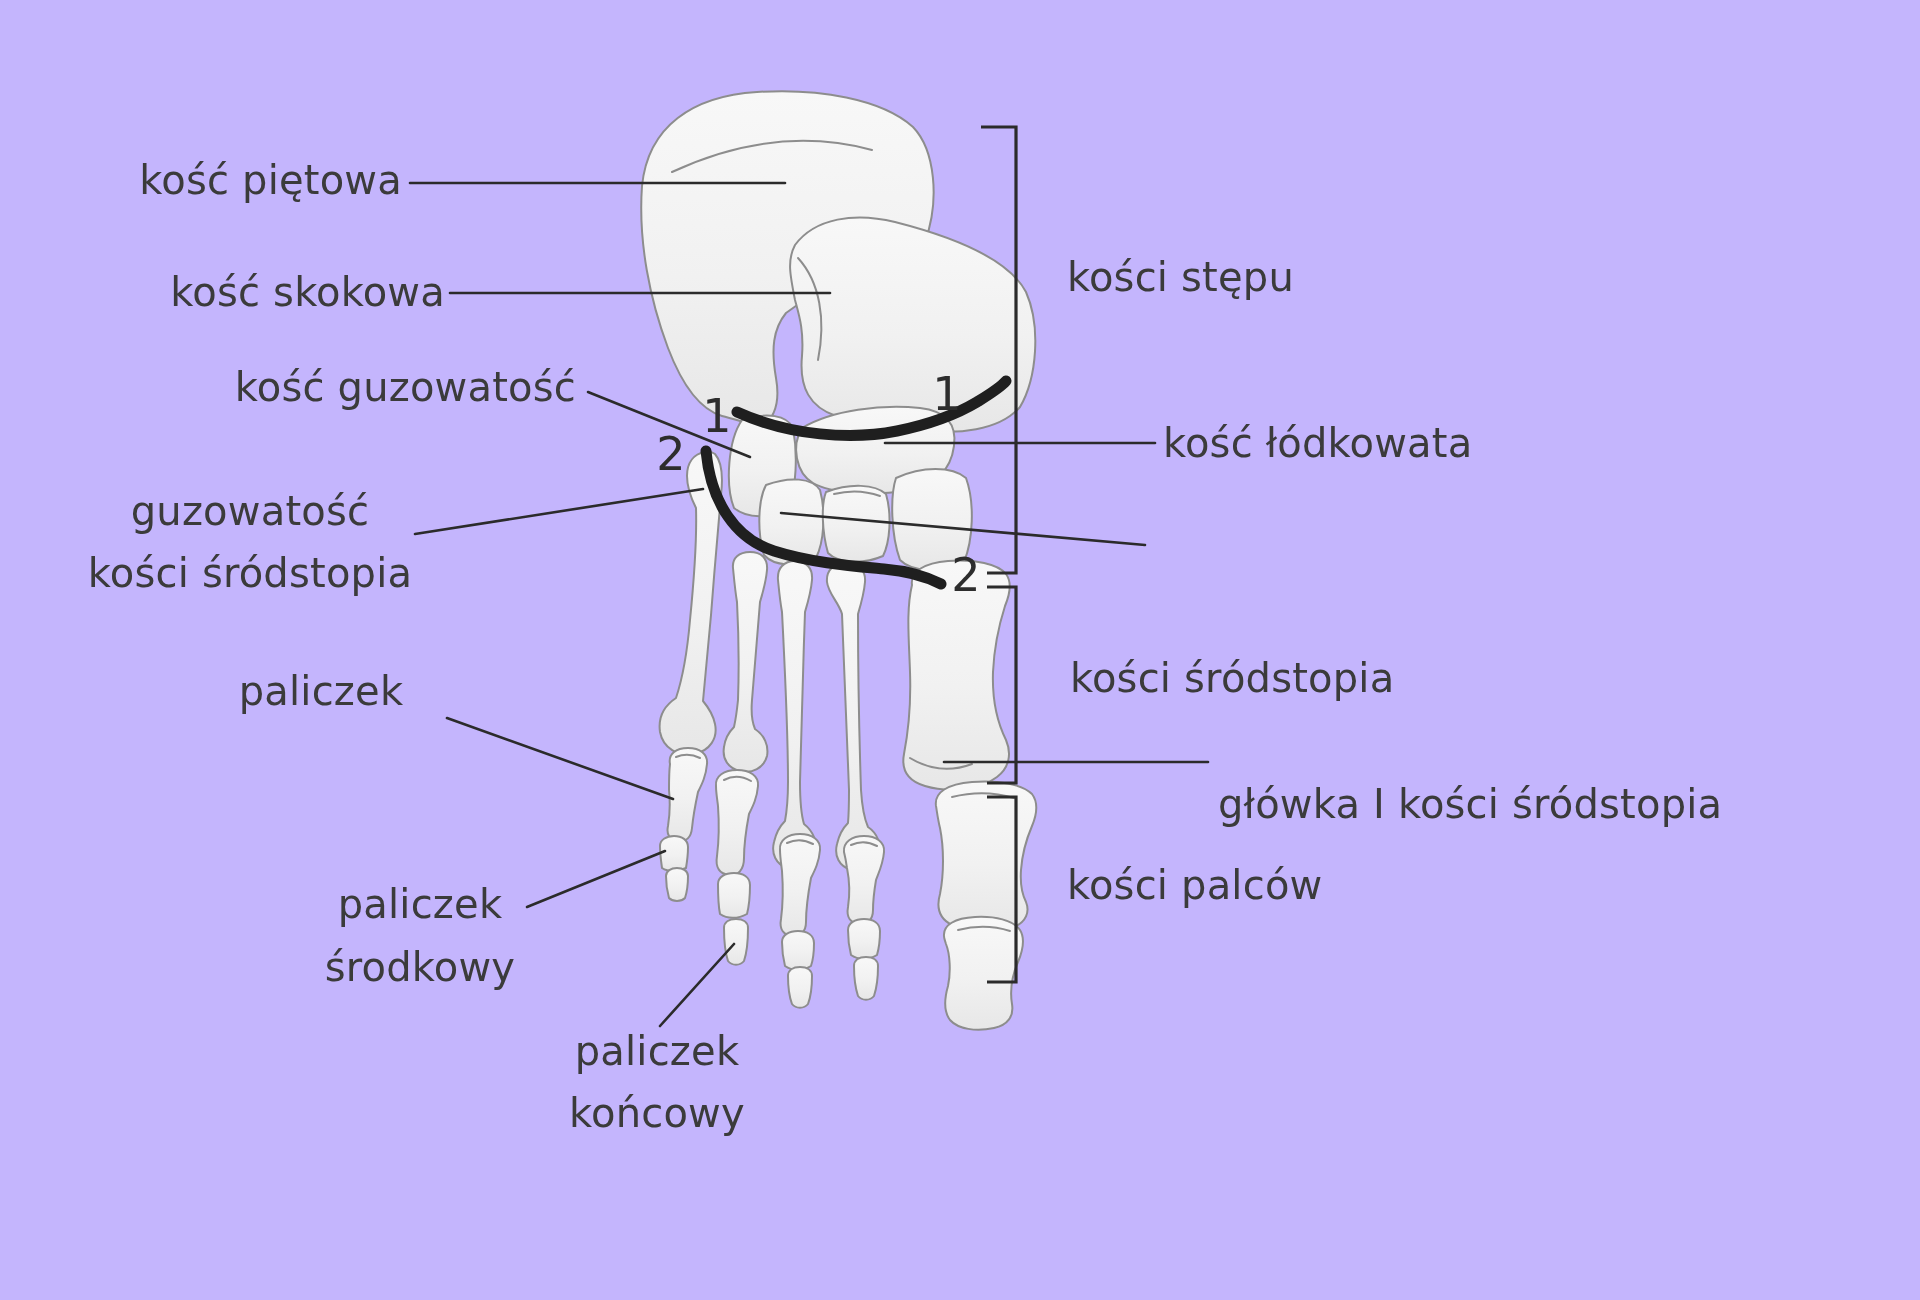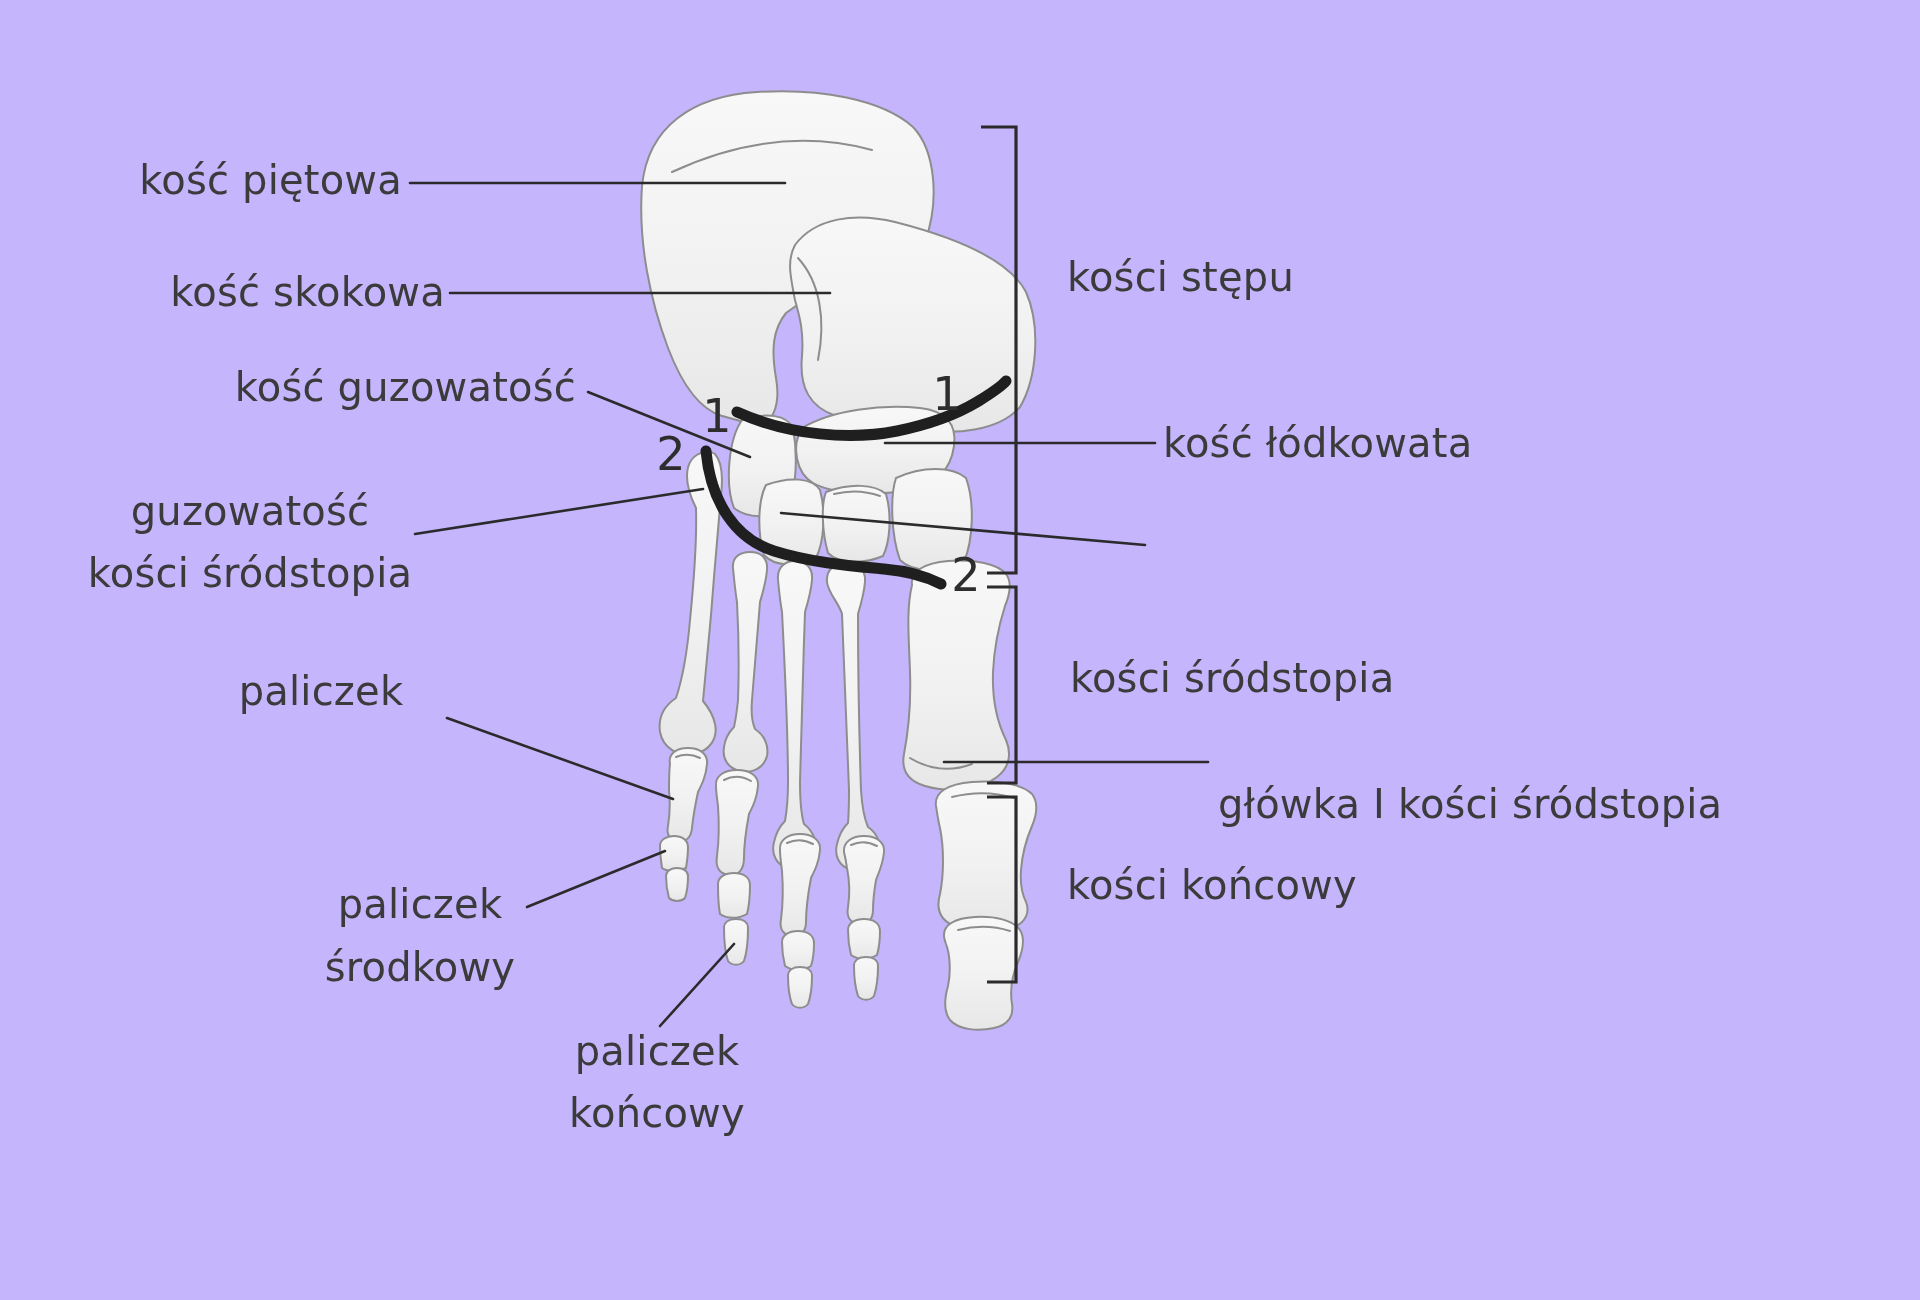--- a/index.html
+++ b/index.html
@@ -162,20 +162,20 @@
 
   <div class="lbl" id="lbl-lodkowata">kość łódkowata</div>
 
   <div class="lbl" id="lbl-stepu">kości stępu</div>
 
 
   <div class="lbl" id="lbl-srodstopia">kości śródstopia</div>
 
   <div class="lbl" id="lbl-glowka">główka I kości śródstopia</div>
 
-  <div class="lbl" id="lbl-palcow">kości końcowy</div>
+  <div class="lbl" id="lbl-palcow">kości palców</div>
 
   <div class="num" id="num-1-left">1</div>
   <div class="num" id="num-1-right">1</div>
   <div class="num" id="num-2-left">2</div>
   <div class="num" id="num-2-right">2</div>
 
 </div>
 
 </body></html>

